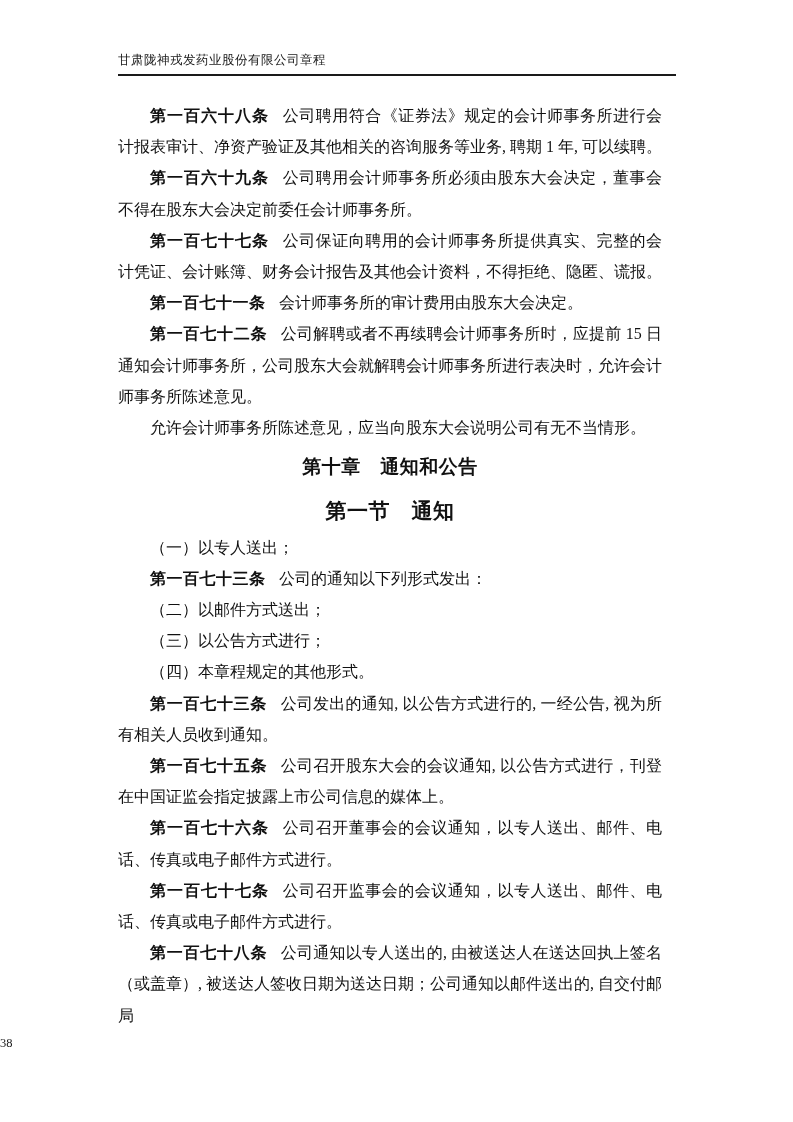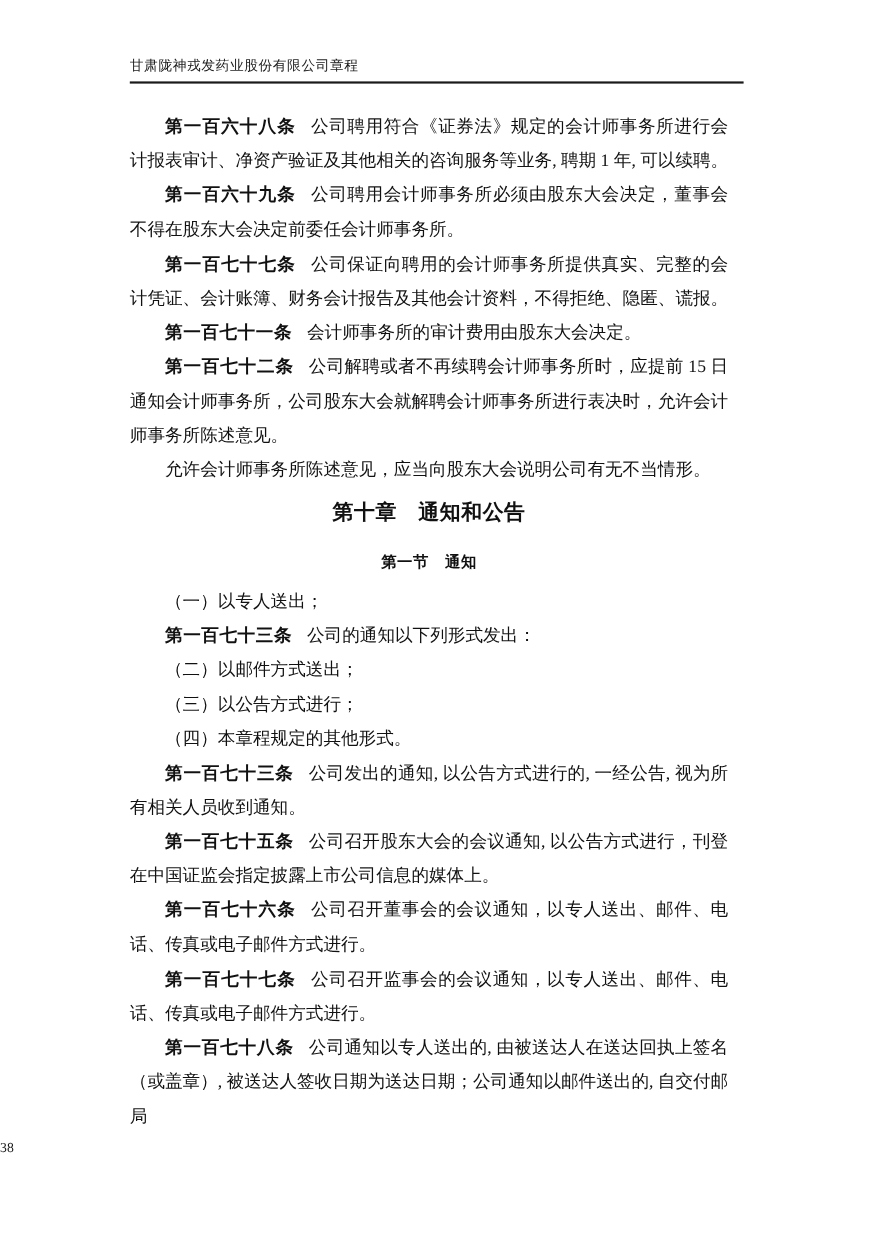--- a/index.html
+++ b/index.html
@@ -55,21 +55,21 @@
     text-indent: 0;
     font-size: 19px;
     font-weight: bold;
     font-family: "Liberation Sans", "DejaVu Sans", sans-serif;
     letter-spacing: 0.5px;
   }
   .section-heading {
     margin: 10px 0 5px 0;
     text-align: center;
     text-indent: 0;
-    font-size: 14px;
+    font-size: 21px;
     font-weight: bold;
     font-family: "Liberation Sans", "DejaVu Sans", sans-serif;
     letter-spacing: 0.5px;
   }
   .page-footer {
     position: absolute;
     left: 0;
     right: 0;
     top: 1036px;
     text-align: left;

